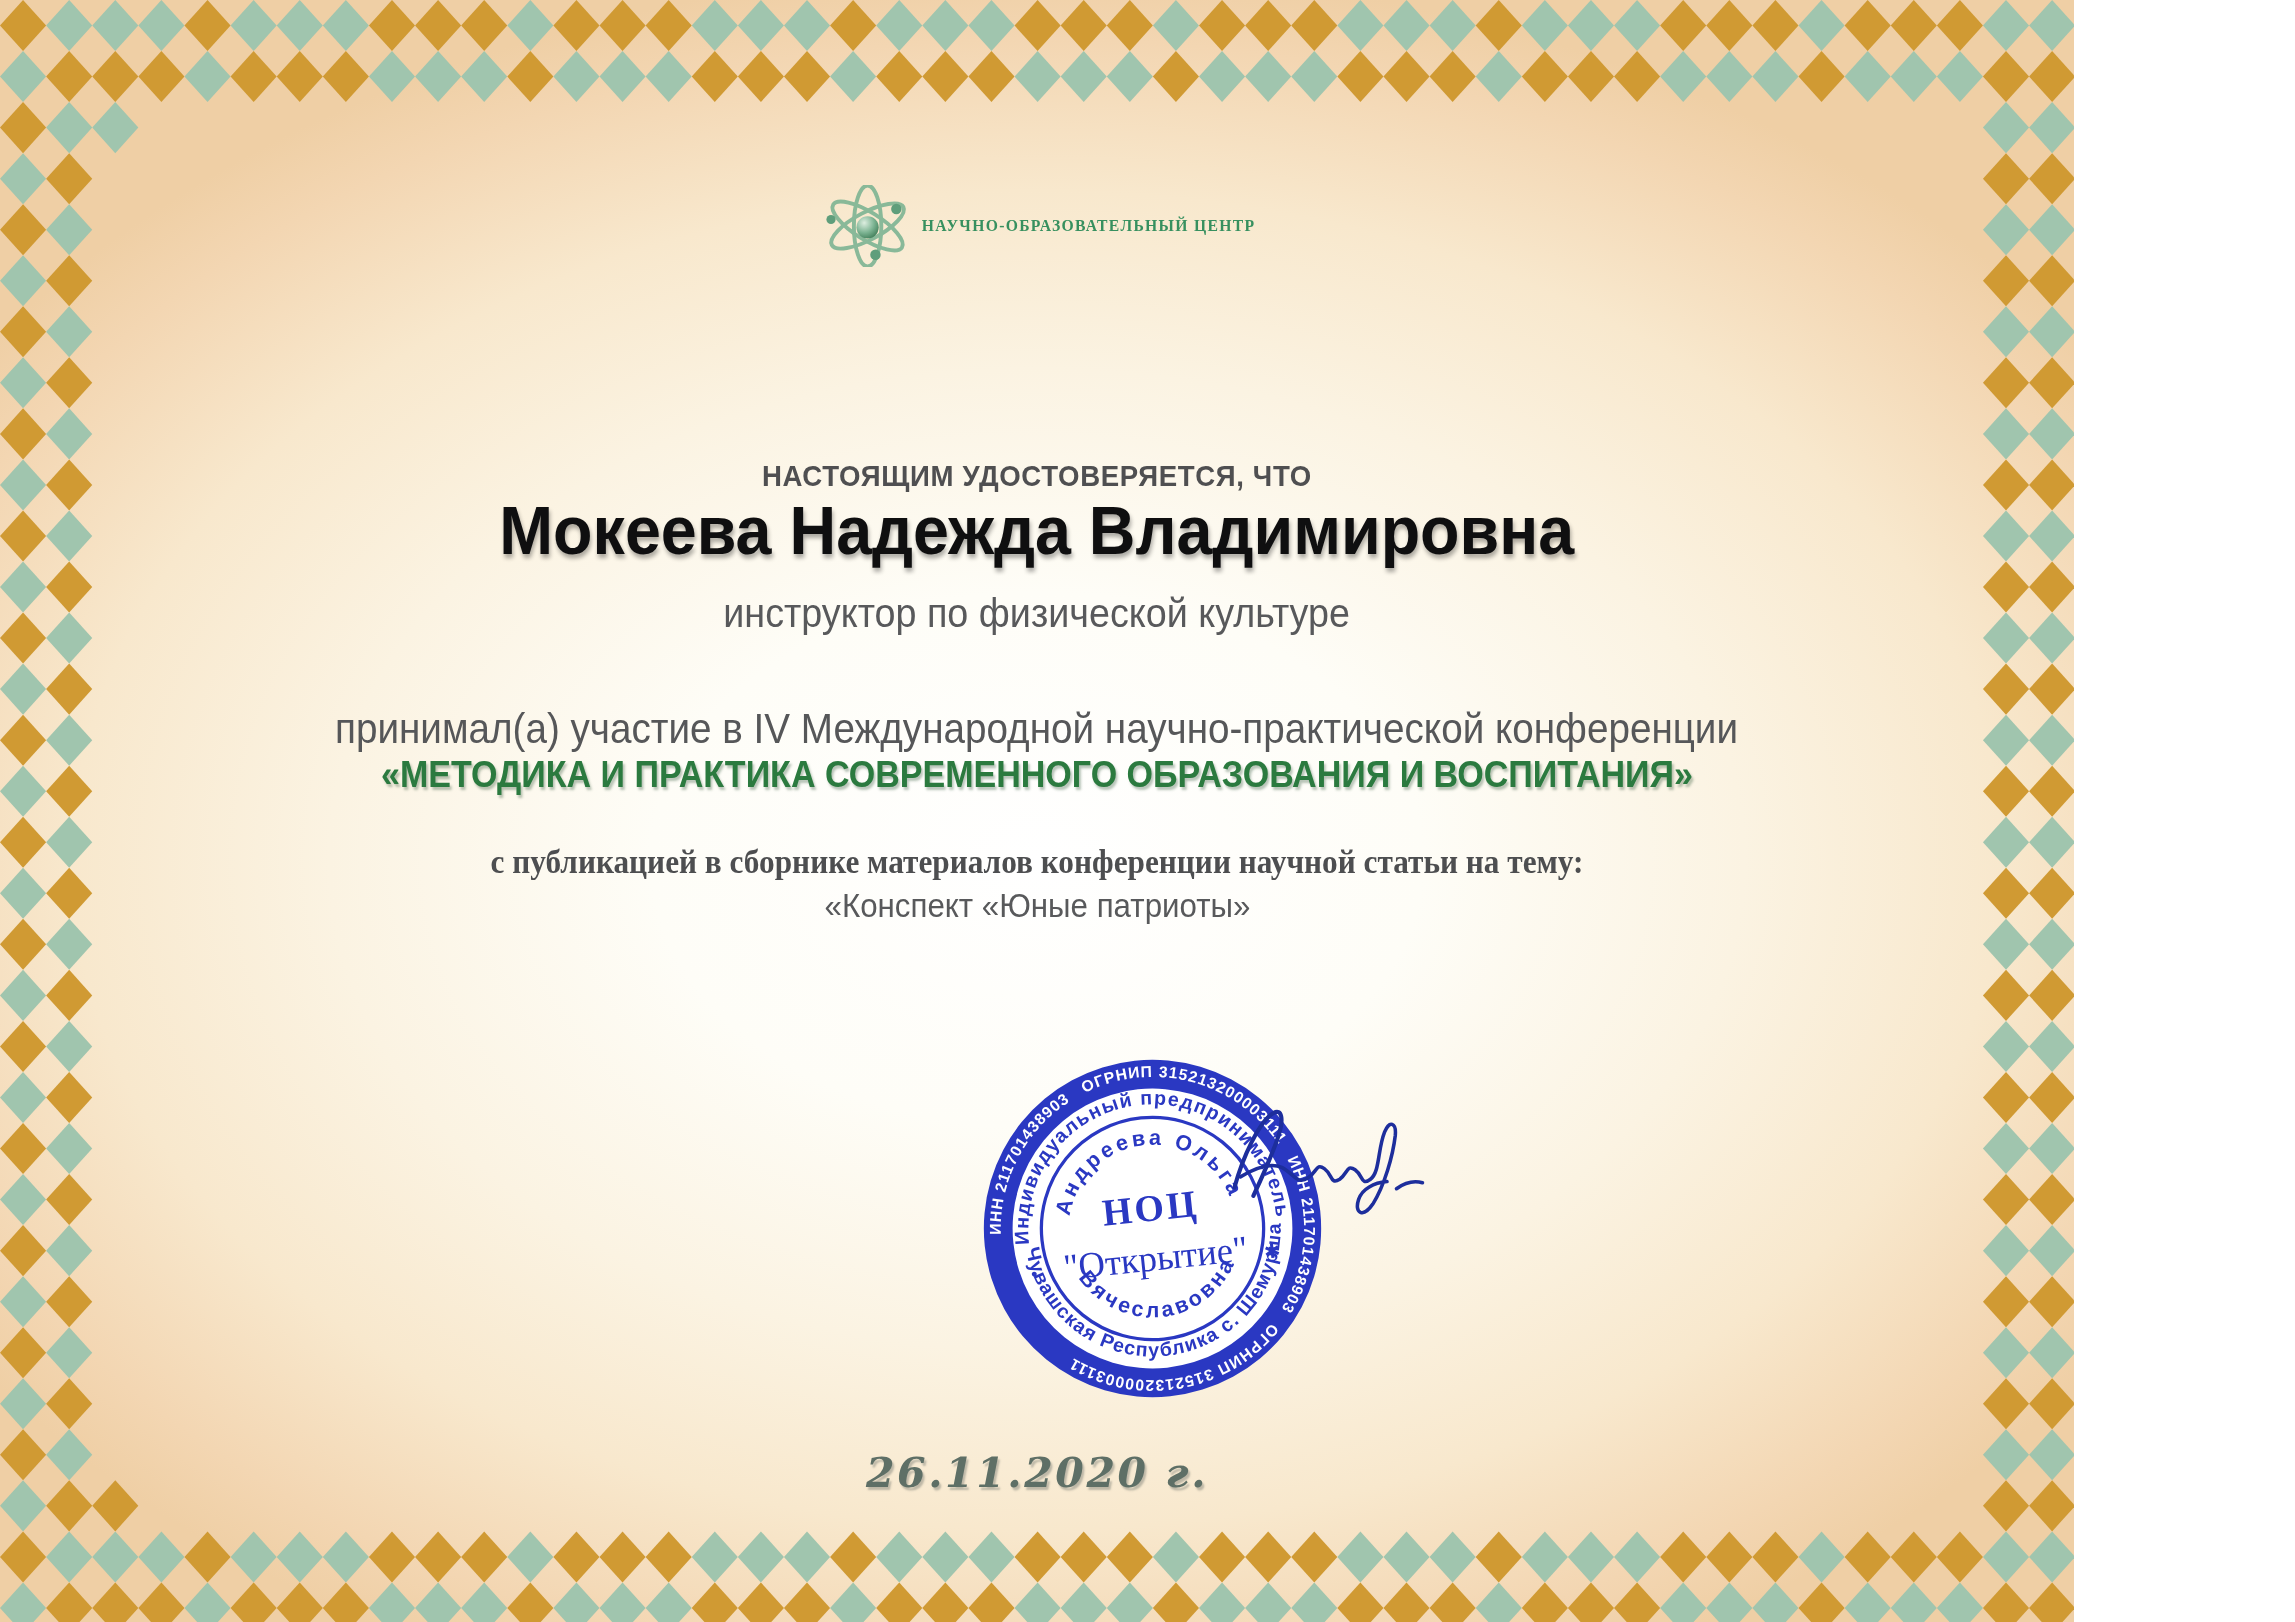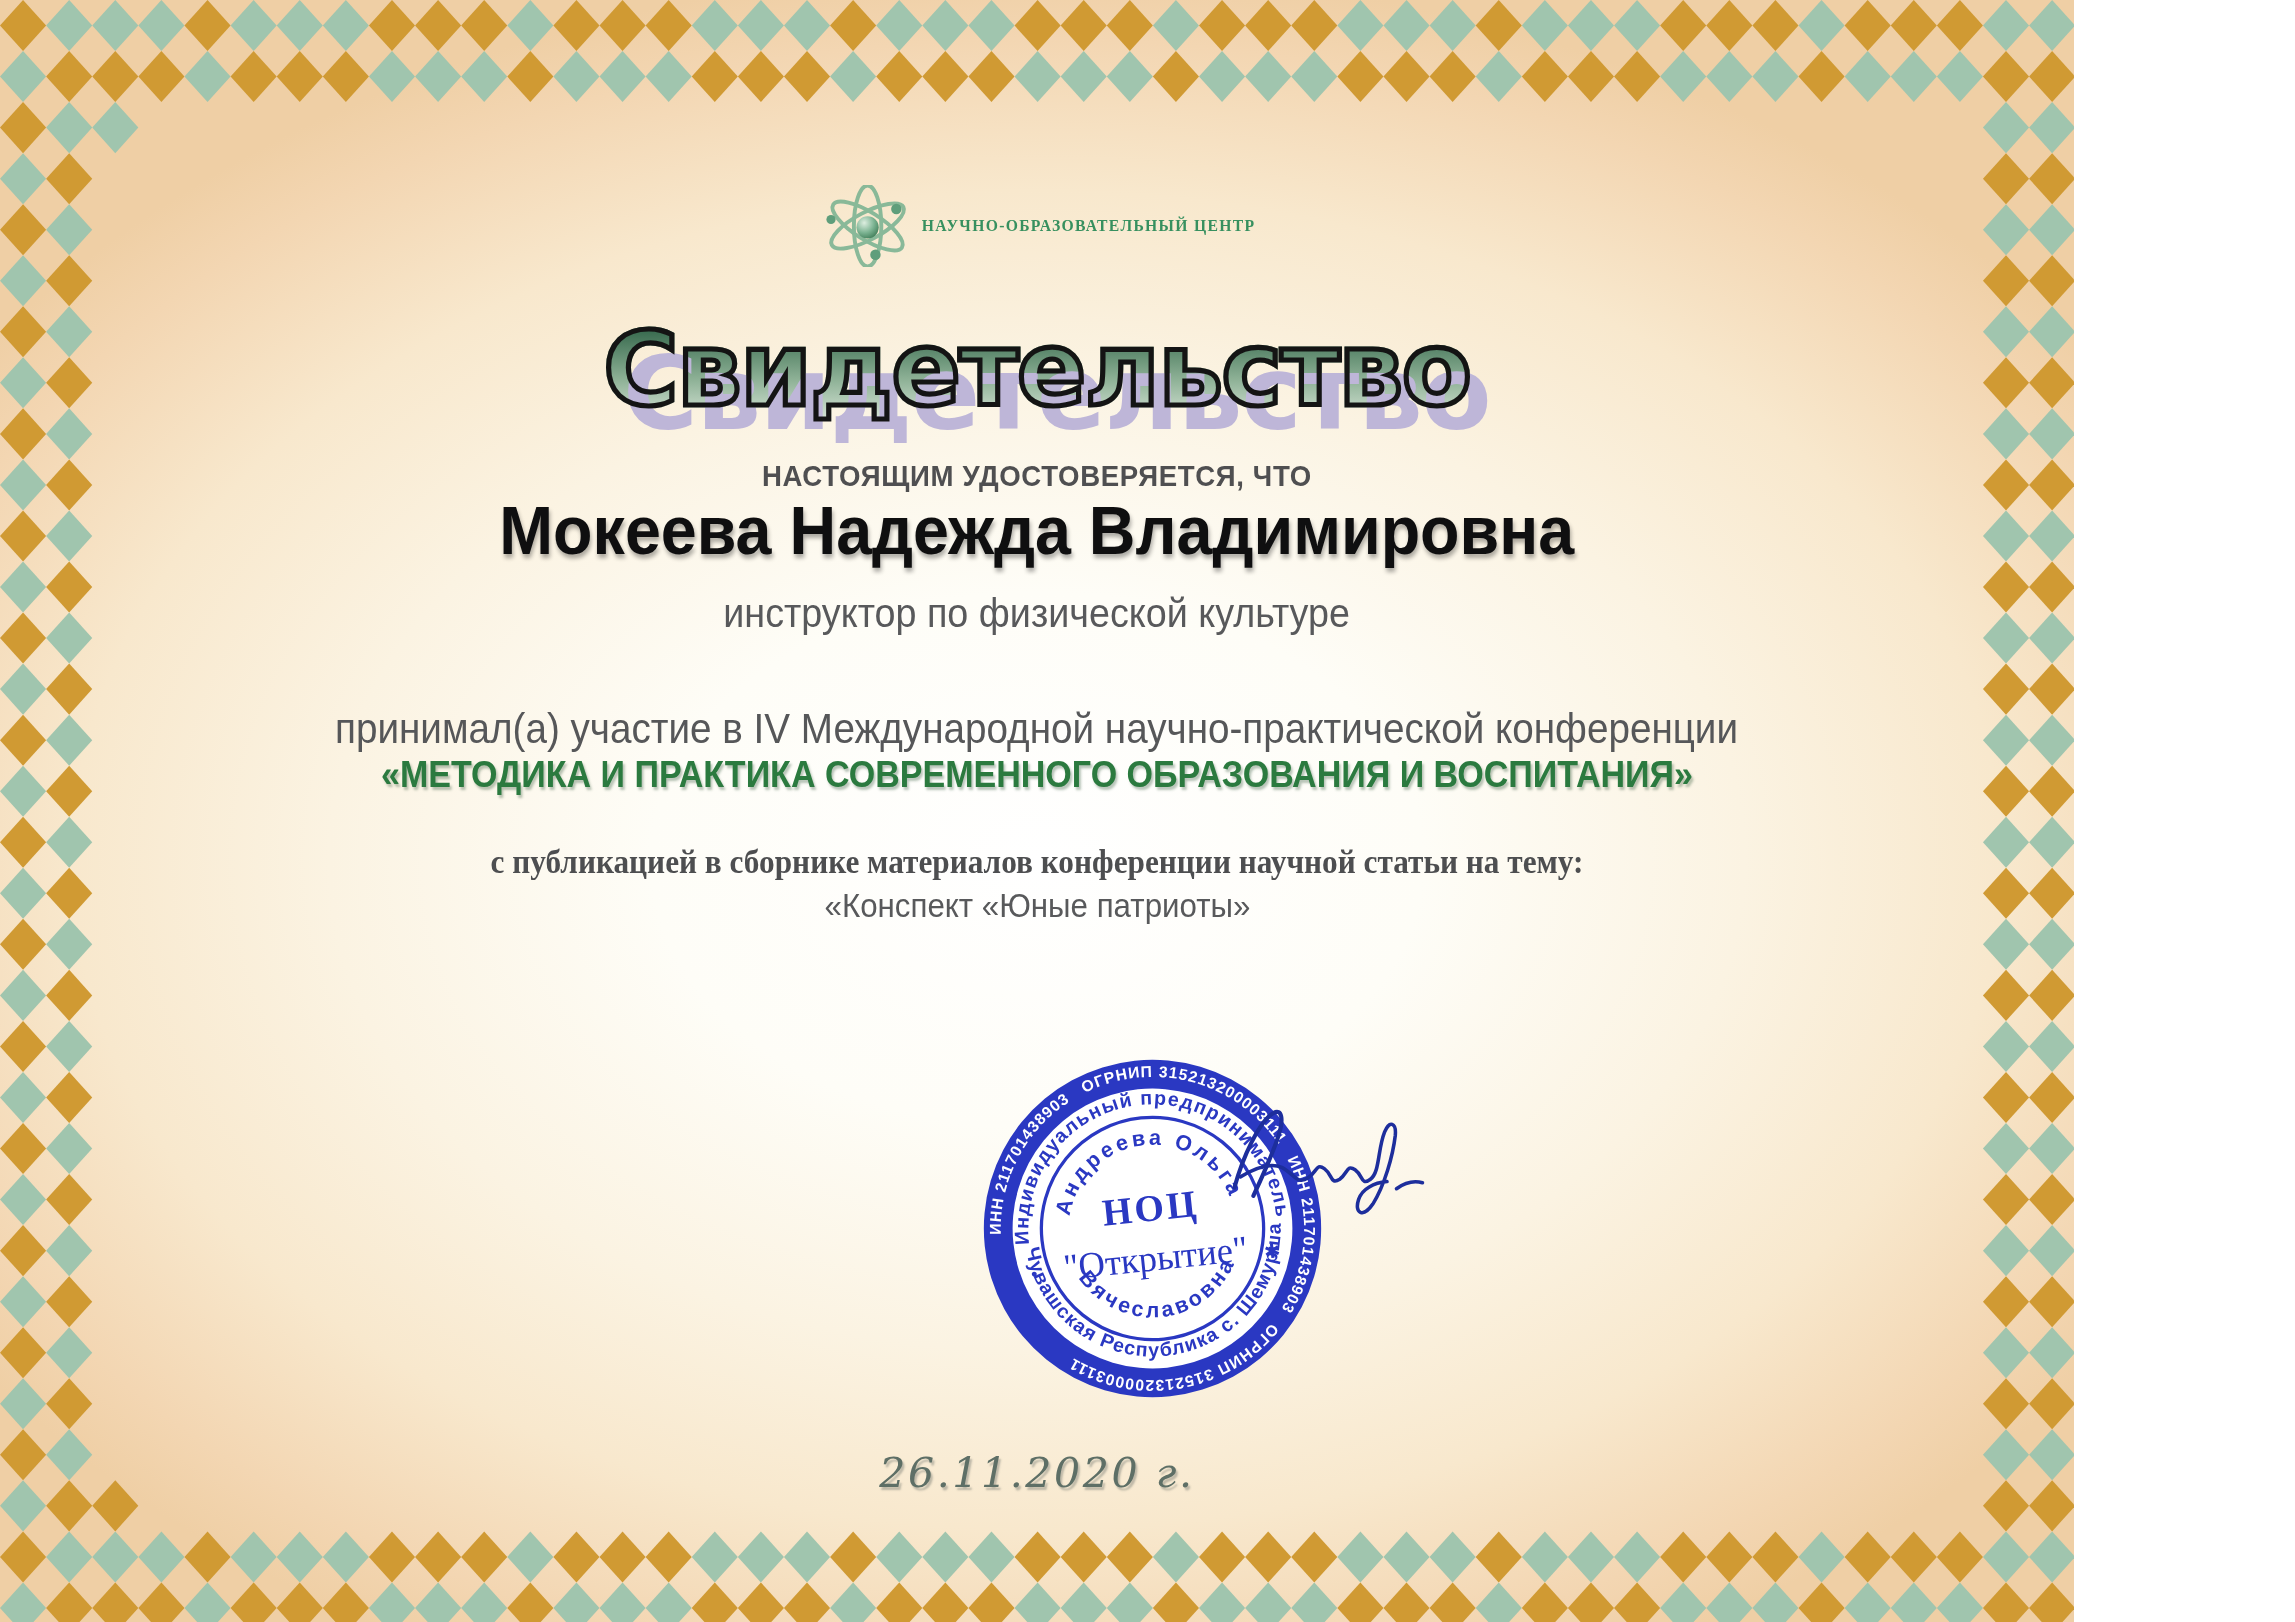--- a/index.html
+++ b/index.html
@@ -66,21 +66,21 @@
     font-size:30px; color:#58595b; line-height:1.3;
   }
   .sign-inner { display:inline-block; transform:scaleX(.95); transform-origin:left center; }
 
   
   .stamp-svg { position:absolute; left:976px; top:1052px; width:353px; height:353px;
                font-family:"Liberation Sans", sans-serif; }
   .sig-svg { position:absolute; inset:0; width:100%; height:100%; }
 
   .date {
-    top:1449px; font-family:"DejaVu Serif", serif; font-style:italic; font-weight:normal;
+    top:1449px; font-family:"DejaVu Serif", serif; font-style:italic; font-weight:bold;
     font-size:41px; letter-spacing:2.6px; color:#5e6f66;
     text-shadow:2px 2.6px 2px rgba(80,90,85,.35);
   }
 </style>
 </head>
 <body>
 
 <div class="page">
 
   <svg id="border-svg" viewBox="0 0 3508 2480" preserveAspectRatio="none">
@@ -397,21 +397,20 @@
       <circle r="17" cy="2" fill="url(#nucleus-grad)"></circle>
       <circle cx="44" cy="-26" r="8" fill="#5f9e7b"></circle>
       <circle cx="-56" cy="-10" r="7" fill="#5f9e7b"></circle>
       <circle cx="12" cy="44" r="8" fill="#5f9e7b"></circle>
     </svg>
     <div class="logo-textcol">
       <div class="logo-small">НАУЧНО-ОБРАЗОВАТЕЛЬНЫЙ ЦЕНТР</div>
     </div>
   </div>
 
-  <h1 class="line title">Свидетельство</h1>
 
   <div class="line name">
     <span class="cond">Мокеева Надежда Владимировна</span>
   </div>
 
   <div class="line subtitle">
     <span class="cond">НАСТОЯЩИМ УДОСТОВЕРЯЕТСЯ, ЧТО</span>
   </div>
 
   <div class="line role">

